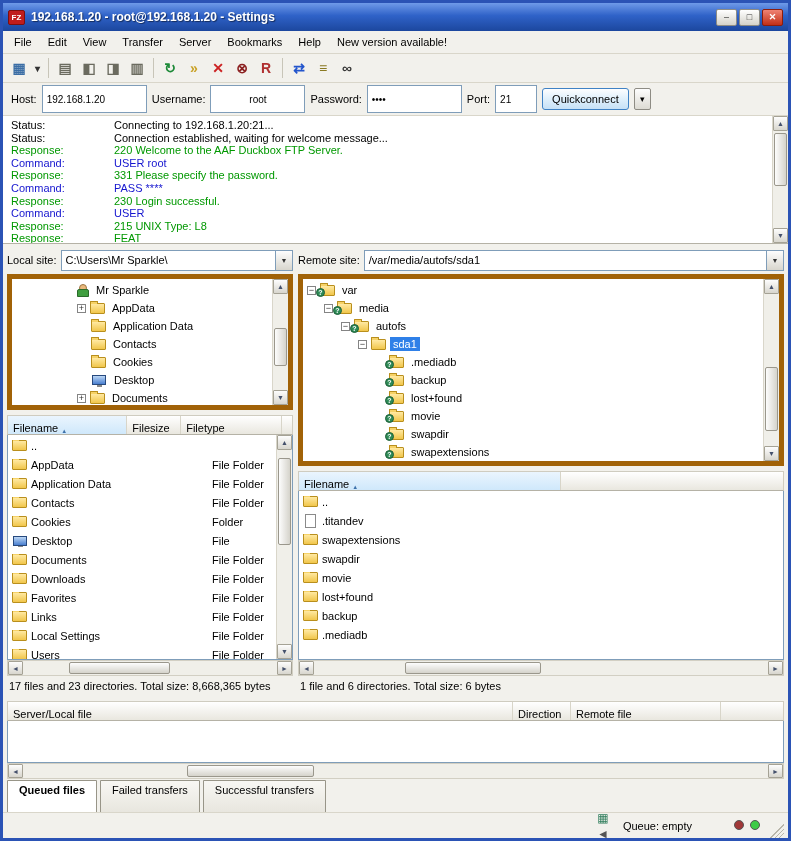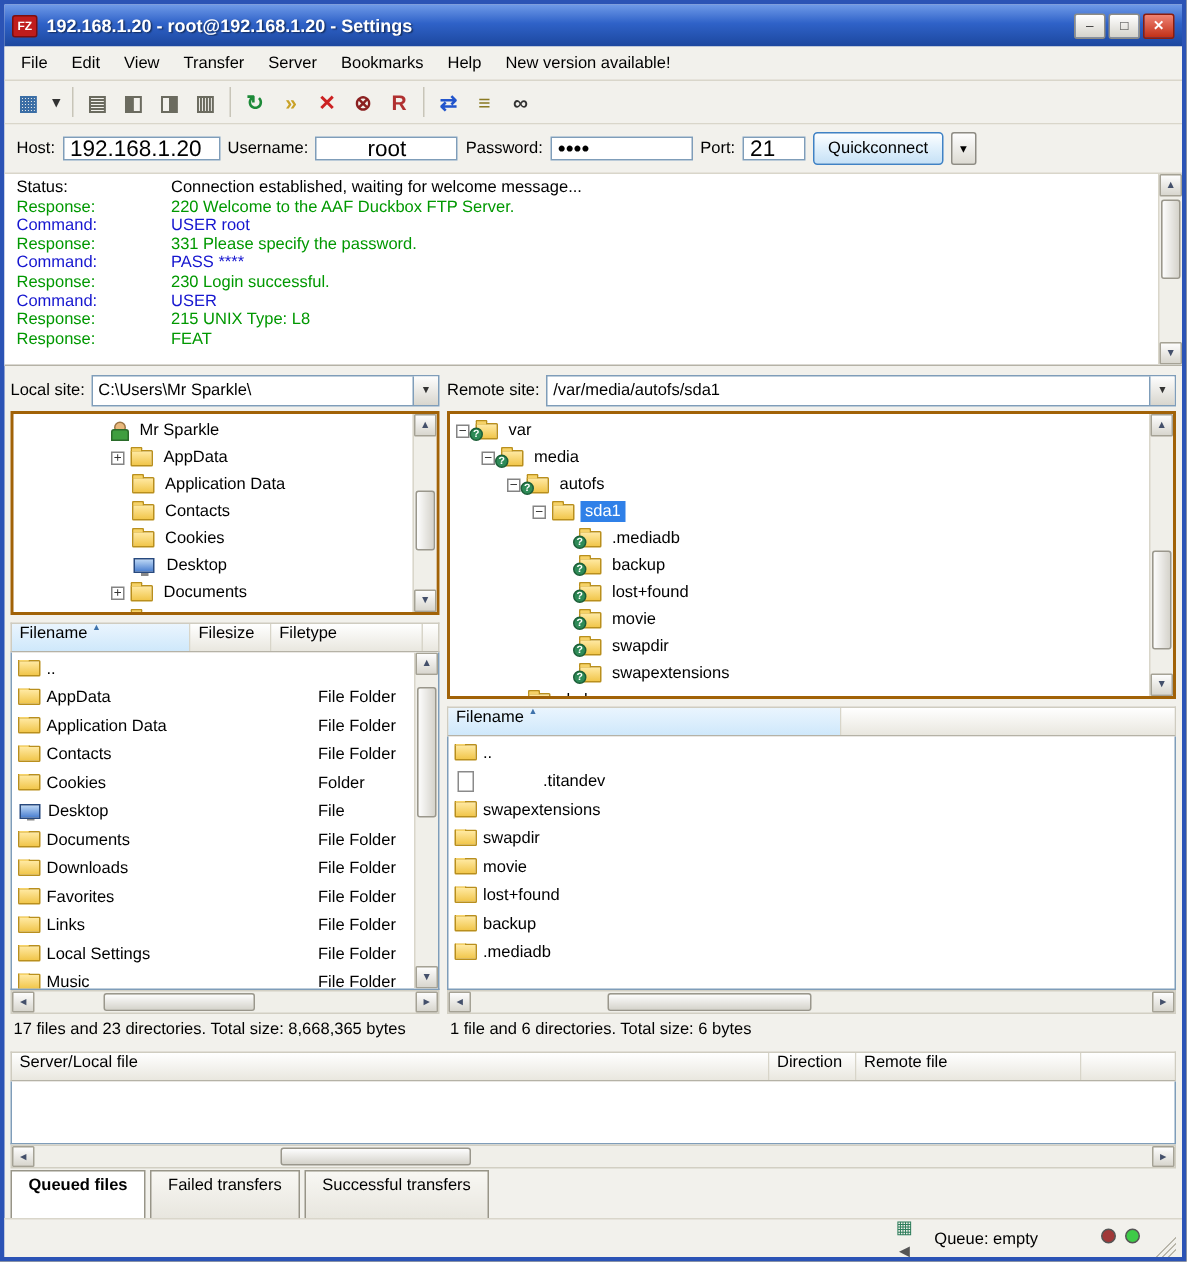--- a/index.html
+++ b/index.html
@@ -25,22 +25,22 @@
   
   .toolbar{height:29px;flex:0 0 29px;display:flex;align-items:center;background:#f2f1ec;
     border-bottom:1px solid #d9d6ca;padding:0 4px;}
   .tbtn{width:24px;height:23px;display:grid;place-items:center;font-size:14px;font-weight:bold;
     border:1px solid transparent;border-radius:2px;}
   .tbtn.small{width:13px;font-size:10px;}
   .tsep{width:1px;height:20px;background:#c8c5b8;margin:0 4px;}
   
   .quickbar{height:33px;flex:0 0 33px;display:flex;align-items:center;gap:5px;background:#f2f1ec;
     border-bottom:1px solid #d9d6ca;padding:0 8px;}
-  .qinput{height:16px;border:1px solid #7f9db9;background:#fff;font-family:"Liberation Sans",sans-serif;
-    font-size:15px;padding:1px 4px;}
+  .qinput{height:28px;border:1px solid #7f9db9;background:#fff;font-family:"Liberation Sans",sans-serif;
+    font-size:10px;padding:1px 4px;}
   .w-host{width:105px;}.w-user{width:95px;text-align:center;}.w-pass{width:95px;}.w-port{width:42px;}
   .qbtn{height:22px;border:1px solid #3f82c5;border-radius:3px;padding:0 9px;font-size:11px;
     font-family:"Liberation Sans",sans-serif;background:linear-gradient(#fdfeff,#e2f1fc 45%,#c6e1f6);}
   .qdrop{height:22px;width:17px;border:1px solid #8e8c84;border-radius:2px;font-size:9px;
     background:linear-gradient(#fdfdfd,#dddbd3);padding:0;}
   
   .log{height:128px;flex:0 0 128px;background:#fff;border-bottom:1px solid #b5b2a6;position:relative;overflow:hidden;}
   .loglines{padding:3px 20px 0 8px;}
   .logline{height:12.6px;line-height:12.6px;white-space:nowrap;overflow:hidden;}
   .loglabel{display:inline-block;width:103px;}
@@ -62,21 +62,21 @@
   
   .panes{flex:0 0 452px;height:452px;display:flex;gap:5px;padding:5px 4px 0 4px;}
   .col{display:flex;flex-direction:column;min-width:0;}
   .col.left{flex:0 0 286px;width:286px;}
   .col.right{flex:1;}
   .siterow{height:22px;flex:0 0 22px;display:flex;align-items:center;gap:4px;margin-bottom:3px;}
   .combo{flex:1;height:21px;border:1px solid #7f9db9;background:#fff;display:flex;align-items:center;min-width:0;}
   .combo-val{flex:1;padding:0 4px;white-space:nowrap;overflow:hidden;}
   .combo-btn{width:17px;height:100%;display:grid;place-items:center;font-size:7px;color:#333;
     background:linear-gradient(#fdfdfd,#d8d6ce);border-left:1px solid #7f9db9;}
-  .treebox{position:relative;background:#fff;border:2px solid #a16207;overflow:hidden;}
+  .treebox{position:relative;background:#fff;border:5px solid #a16207;overflow:hidden;}
   .treebox.local{height:136px;flex:0 0 136px;margin-bottom:5px;}
   .treebox.remote{height:192px;flex:0 0 192px;margin-bottom:5px;}
   .treerows{padding:2px 18px 0 0;}
   .trow{height:18px;display:flex;align-items:center;white-space:nowrap;}
   .expbox{width:9px;height:9px;flex:0 0 9px;border:1px solid #848484;background:#fff;font-size:9px;
     line-height:7px;text-align:center;margin-right:3px;color:#333;}
   .expsp{width:13px;flex:0 0 13px;}
   .tlabel{padding:1px 3px;}
   .tlabel.sel{background:#2f80e8;color:#fff;}
   
@@ -94,21 +94,21 @@
     background:linear-gradient(#bcd7f5,#4a7fd0);border:1px solid #27497e;margin:0 5px 0 2px;}
   .dicon::after{content:"";position:absolute;left:4px;bottom:-3px;width:5px;height:2px;background:#888;}
   .uicon{position:relative;display:inline-block;width:14px;height:13px;flex:0 0 14px;margin:0 4px 0 2px;}
   .uicon::before{content:"";position:absolute;top:0;left:4px;width:6px;height:6px;border-radius:50%;
     background:#e8b87c;border:1px solid #9c7544;}
   .uicon::after{content:"";position:absolute;bottom:0;left:2px;width:10px;height:6px;
     background:#3f9e3f;border:1px solid #2a6b2a;border-radius:2px 2px 0 0;}
   
   .listhead{height:20px;flex:0 0 20px;display:flex;border:1px solid #cfccc0;border-bottom:1px solid #b5b2a6;
     background:linear-gradient(#ffffff,#e9e7df);}
-  .hcell{display:flex;align-items:flex-start;gap:3px;padding:0 5px;border-right:1px solid #d8d5c9;
+  .hcell{display:flex;align-items:flex-end;gap:3px;padding:0 5px;border-right:1px solid #d8d5c9;
     background:linear-gradient(#ffffff,#e9e7df);white-space:nowrap;overflow:hidden;}
   .hcell.hl{background:linear-gradient(#eaf5fe,#cfe8fb);}
   .hcell.hfill{flex:1;border-right:none;}
   .sortarr{font-size:6px;color:#3e72ab;}
   .listbody{position:relative;background:#fff;border:1px solid #7f9db9;border-top:none;overflow:hidden;flex:1;}
   .listrows{padding-top:1px;}
   .listrows.withscroll{margin-right:17px;}
   .lrow{height:19px;display:flex;align-items:center;white-space:nowrap;}
   .lcell{display:flex;align-items:center;overflow:hidden;padding:0 2px;}
   .lcell.name{padding-left:3px;}
@@ -185,20 +185,21 @@
     <label>Password:</label>
     <input class="qinput w-pass" value="••••" style="">
     <label>Port:</label>
     <input class="qinput w-port" value="21" style="">
     <button class="qbtn">Quickconnect</button>
     <button class="qdrop">▾</button>
   </div>
 
   <div class="log">
     <div class="loglines" id="log-lines">
+        <div class="logline"><span class="loglabel k-status">Status:</span><span class="logtext k-status">Connecting to 192.168.1.20:21...</span></div>
         <div class="logline"><span class="loglabel k-status">Status:</span><span class="logtext k-status">Connection established, waiting for welcome message...</span></div>
         <div class="logline"><span class="loglabel k-response">Response:</span><span class="logtext k-response">220 Welcome to the AAF Duckbox FTP Server.</span></div>
         <div class="logline"><span class="loglabel k-command">Command:</span><span class="logtext k-command">USER root</span></div>
         <div class="logline"><span class="loglabel k-response">Response:</span><span class="logtext k-response">331 Please specify the password.</span></div>
         <div class="logline"><span class="loglabel k-command">Command:</span><span class="logtext k-command">PASS ****</span></div>
         <div class="logline"><span class="loglabel k-response">Response:</span><span class="logtext k-response">230 Login successful.</span></div>
         <div class="logline"><span class="loglabel k-command">Command:</span><span class="logtext k-command">USER</span></div>
         <div class="logline"><span class="loglabel k-response">Response:</span><span class="logtext k-response">215 UNIX Type: L8</span></div>
         <div class="logline"><span class="loglabel k-response">Response:</span><span class="logtext k-response">FEAT</span></div>
       </div>
@@ -371,21 +372,21 @@
               <span class="lcell name" style="width: 140px;">
                 <span class="fold"></span>
                 <span class="fname">Local Settings</span>
               </span>
               <span class="lcell size" style="width: 62px;"></span>
               <span class="lcell type">File Folder</span>
             </div>
             <div class="lrow">
               <span class="lcell name" style="width: 140px;">
                 <span class="fold"></span>
-                <span class="fname">Music</span>
+                <span class="fname">Users</span>
               </span>
               <span class="lcell size" style="width: 62px;"></span>
               <span class="lcell type">File Folder</span>
             </div>
           </div>
         <span id="local-list-scroll"><div class="vscroll">
               <div class="sbtn">▲</div>
               <div class="strack">
                 <div class="sthumb" style="top: 4%; height: 45%;"></div>
               </div>
@@ -507,21 +508,21 @@
         </div>
       <div class="listbody">
         <div class="listrows" id="remote-list-rows">
             <div class="lrow">
               <span class="lcell name" style="width: 262px;">
                 <span class="fold"></span>
                 <span class="fname">..</span>
               </span>
             </div>
             <div class="lrow">
-              <span class="lcell name" style="width: 262px; gap: 40px;">
+              <span class="lcell name" style="width: 262px;">
                 <span class="ficon"></span>
                 <span class="fname">.titandev</span>
               </span>
             </div>
             <div class="lrow">
               <span class="lcell name" style="width: 262px;">
                 <span class="fold"></span>
                 <span class="fname">swapextensions</span>
               </span>
             </div>

